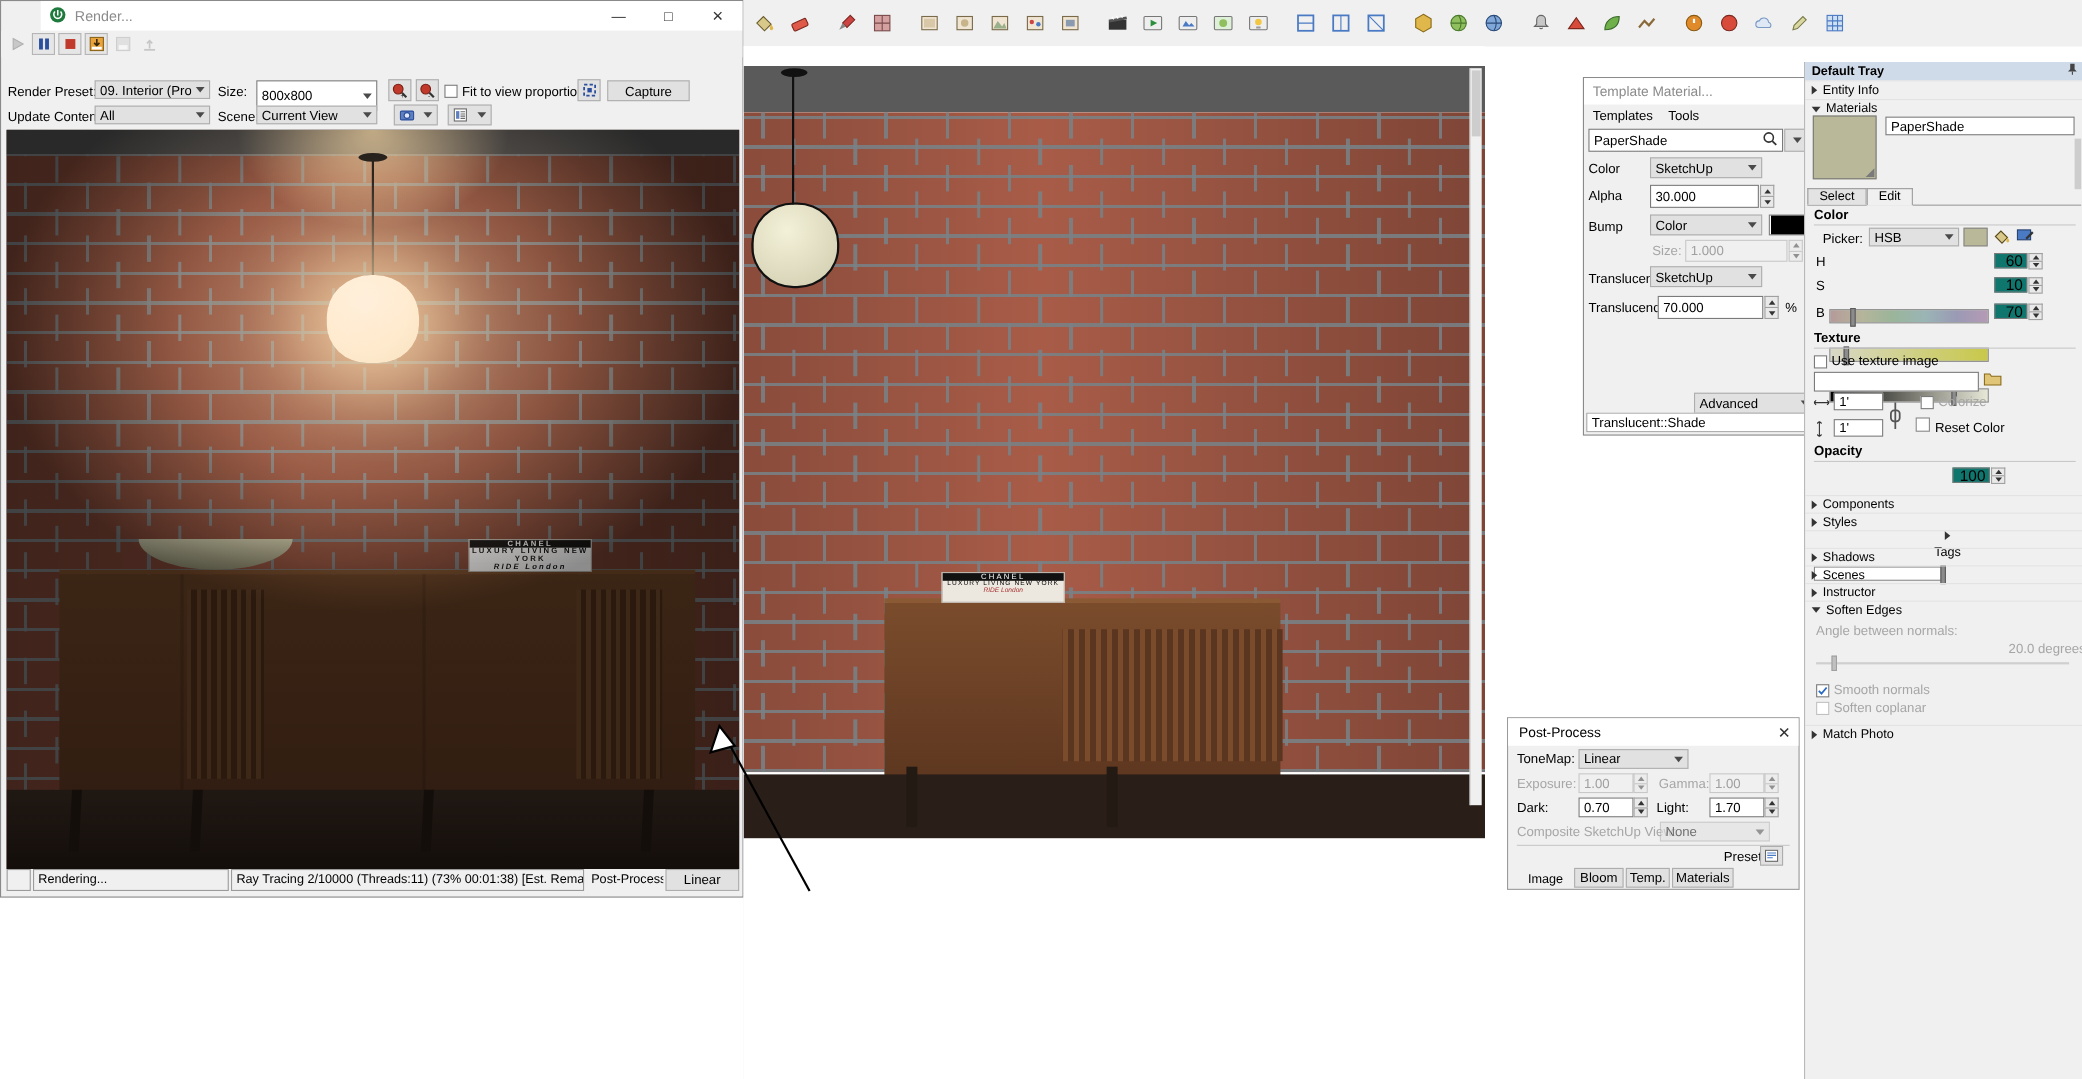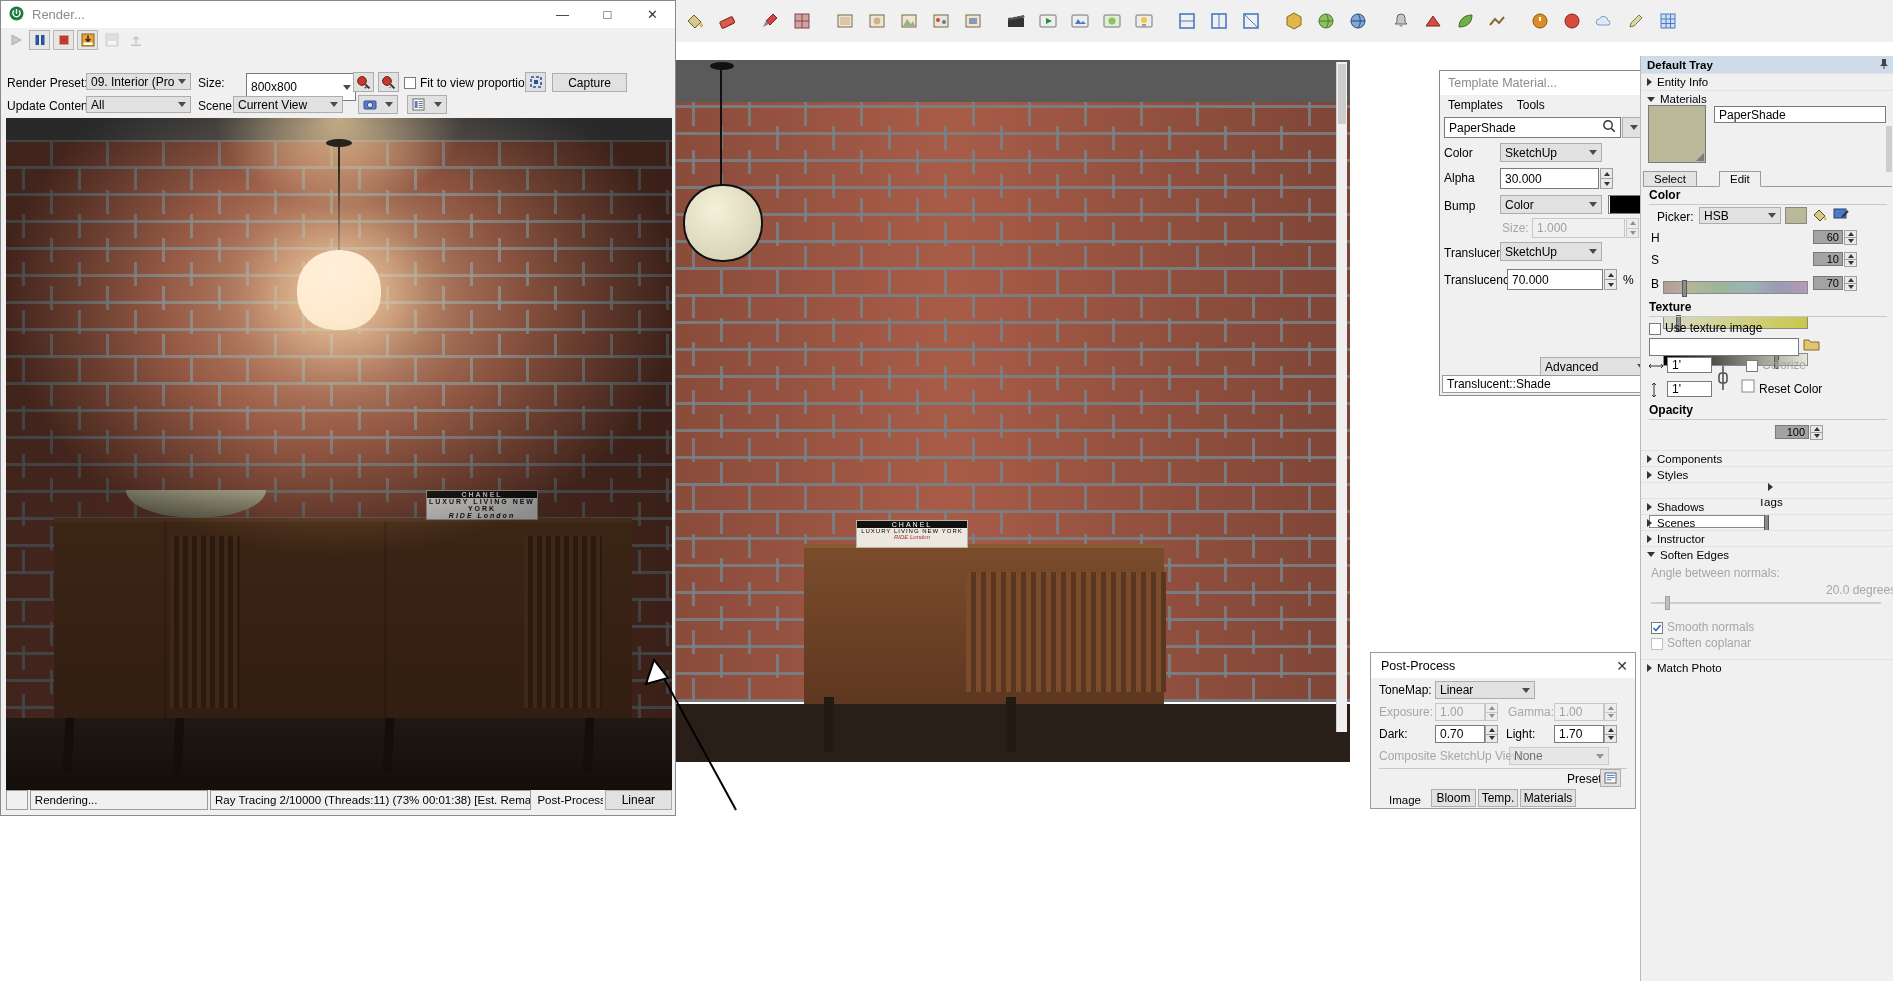--- a/index.html
+++ b/index.html
@@ -26,21 +26,21 @@
   .cbox{width:12px;height:12px;border:1px solid #7a7a7a;background:#fff;box-sizing:border-box;
         display:inline-block;vertical-align:middle;}
   .btn{background:#e1e1e1;border:1px solid #adadad;box-sizing:border-box;font-size:12px;
        display:flex;align-items:center;justify-content:center;}
   .lbl{font-size:12px;color:#000;white-space:nowrap;}
   .lbl.dis{color:#a6a6a6;}
 
   
   #renderWin{left:0;top:0;width:676px;height:816px;background:#f0f0f0;
              border:1px solid #8a8a8a;box-sizing:border-box;}
-  #rwTitle{height:27px;display:flex;align-items:center;padding-left:8px;background:#fff;}
+  #rwTitle{height:27px;display:flex;align-items:center;padding-left:8px;background:#fff;margin-left:36px;}
   #rwTitle .tlbl{color:#8b8b8b;font-size:13px;margin-left:8px;}
   .winbtns{position:absolute;right:0;top:0;height:27px;display:flex;}
   .winbtns div{width:45px;height:27px;display:flex;align-items:center;justify-content:center;
                font-size:13px;color:#333;}
   #rwMenu{height:20px;display:flex;align-items:center;gap:14px;padding-left:8px;
           background:#f0f0f0;font-size:12px;color:#1a1a1a;}
   #rwToolbar{height:24px;display:flex;align-items:center;gap:3px;padding-left:4px;background:#f0f0f0;}
   .tbtn{width:21px;height:20px;border:1px solid transparent;display:flex;align-items:center;
         justify-content:center;box-sizing:border-box;background:#f0f0f0;}
   .tbtn.on{border:1px solid #b5b5b5;background:#e6e6e6;}
@@ -124,25 +124,25 @@
   .secHdr{height:16px;display:flex;align-items:center;gap:5px;padding-left:6px;font-size:11.5px;
           border-top:1px solid #e3e3e3;}
   .tri{width:0;height:0;border-top:4px solid transparent;border-bottom:4px solid transparent;border-left:5px solid #333;}
   .tri.open{border-left:4px solid transparent;border-right:4px solid transparent;border-top:5px solid #333;
             border-bottom:none;}
   .swatchBig{width:58px;height:58px;background:#b9b99a;border:1px solid #7a7a7a;box-sizing:border-box;position:relative;}
   .swatchBig:after{content:"";position:absolute;right:1px;bottom:1px;width:0;height:0;
      border-left:8px solid transparent;border-bottom:8px solid #7a7a7a;}
   .tabbar{display:flex;height:18px;align-items:flex-end;border-bottom:1px solid #9b9b9b;}
   .tab{padding:1px 10px;font-size:11.5px;border:1px solid #9b9b9b;border-bottom:none;background:#e3e3e3;}
-  .tab.sel{background:#f0f0f0;border-bottom:1px solid #f0f0f0;position:relative;top:1px;margin-left:22px;}
+  .tab.sel{background:#f0f0f0;border-bottom:1px solid #f0f0f0;position:relative;top:1px;}
   .slider{height:13px;border:1px solid #8a8a8a;box-sizing:border-box;position:relative;}
   .knob{position:absolute;top:-2px;width:5px;height:17px;background:#8c8c8c;border:1px solid #5a5a5a;box-sizing:border-box;}
-  .numbox{width:30px;height:14px;border:1px solid #7a7a7a;background:#a3a3a3;box-sizing:border-box;
-          font-size:11px;display:flex;align-items:center;justify-content:flex-end;padding-right:3px;}
+  .numbox{width:30px;height:14px;border:1px solid #7a7a7a;background:#0f766e;box-sizing:border-box;
+          font-size:14px;display:flex;align-items:center;justify-content:flex-end;padding-right:3px;}
 </style>
 </head>
 <body>
 
 <div id="renderWin" class="abs">
 
   <div id="rwTitle">
     <span>
       <svg width="15" height="15" viewBox="0 0 15 15">
           <circle cx="7.5" cy="7.5" r="7" fill="#1f7a3d"></circle>
@@ -195,21 +195,21 @@
         </svg>
     </div>
   </div>
 
   <span class="lbl abs" style="left:6px;top:75px;">Render Preset:</span>
   <div class="combo abs" style="left:85px;top:72px;width:105px;height:17px;">
     <span class="cv">09. Interior (Progres:</span>
       <i class="chev"></i>
   </div>
   <span class="lbl abs" style="left:197px;top:75px;">Size:</span>
-  <div class="combo white abs" style="left:245px;top:72px;width:110px;height:28px;text-align:center;">
+  <div class="combo white abs" style="left:232px;top:72px;width:110px;height:28px;text-align:center;">
     <span class="cv">800x800</span>
       <i class="chev"></i>
   </div>
   <div class="btn abs" style="left:352px;top:71px;width:21px;height:20px;">
     <svg width="15" height="15" viewBox="0 0 15 15">
         <circle cx="6" cy="6" r="4.4" fill="#c0392b" stroke="#7a1d12"></circle>
         <path d="M9.4 9.4l4 4" stroke="#333" stroke-width="2"></path>
         <text x="8" y="14" font-size="6" fill="#222">+</text>
       </svg>
   </div>

